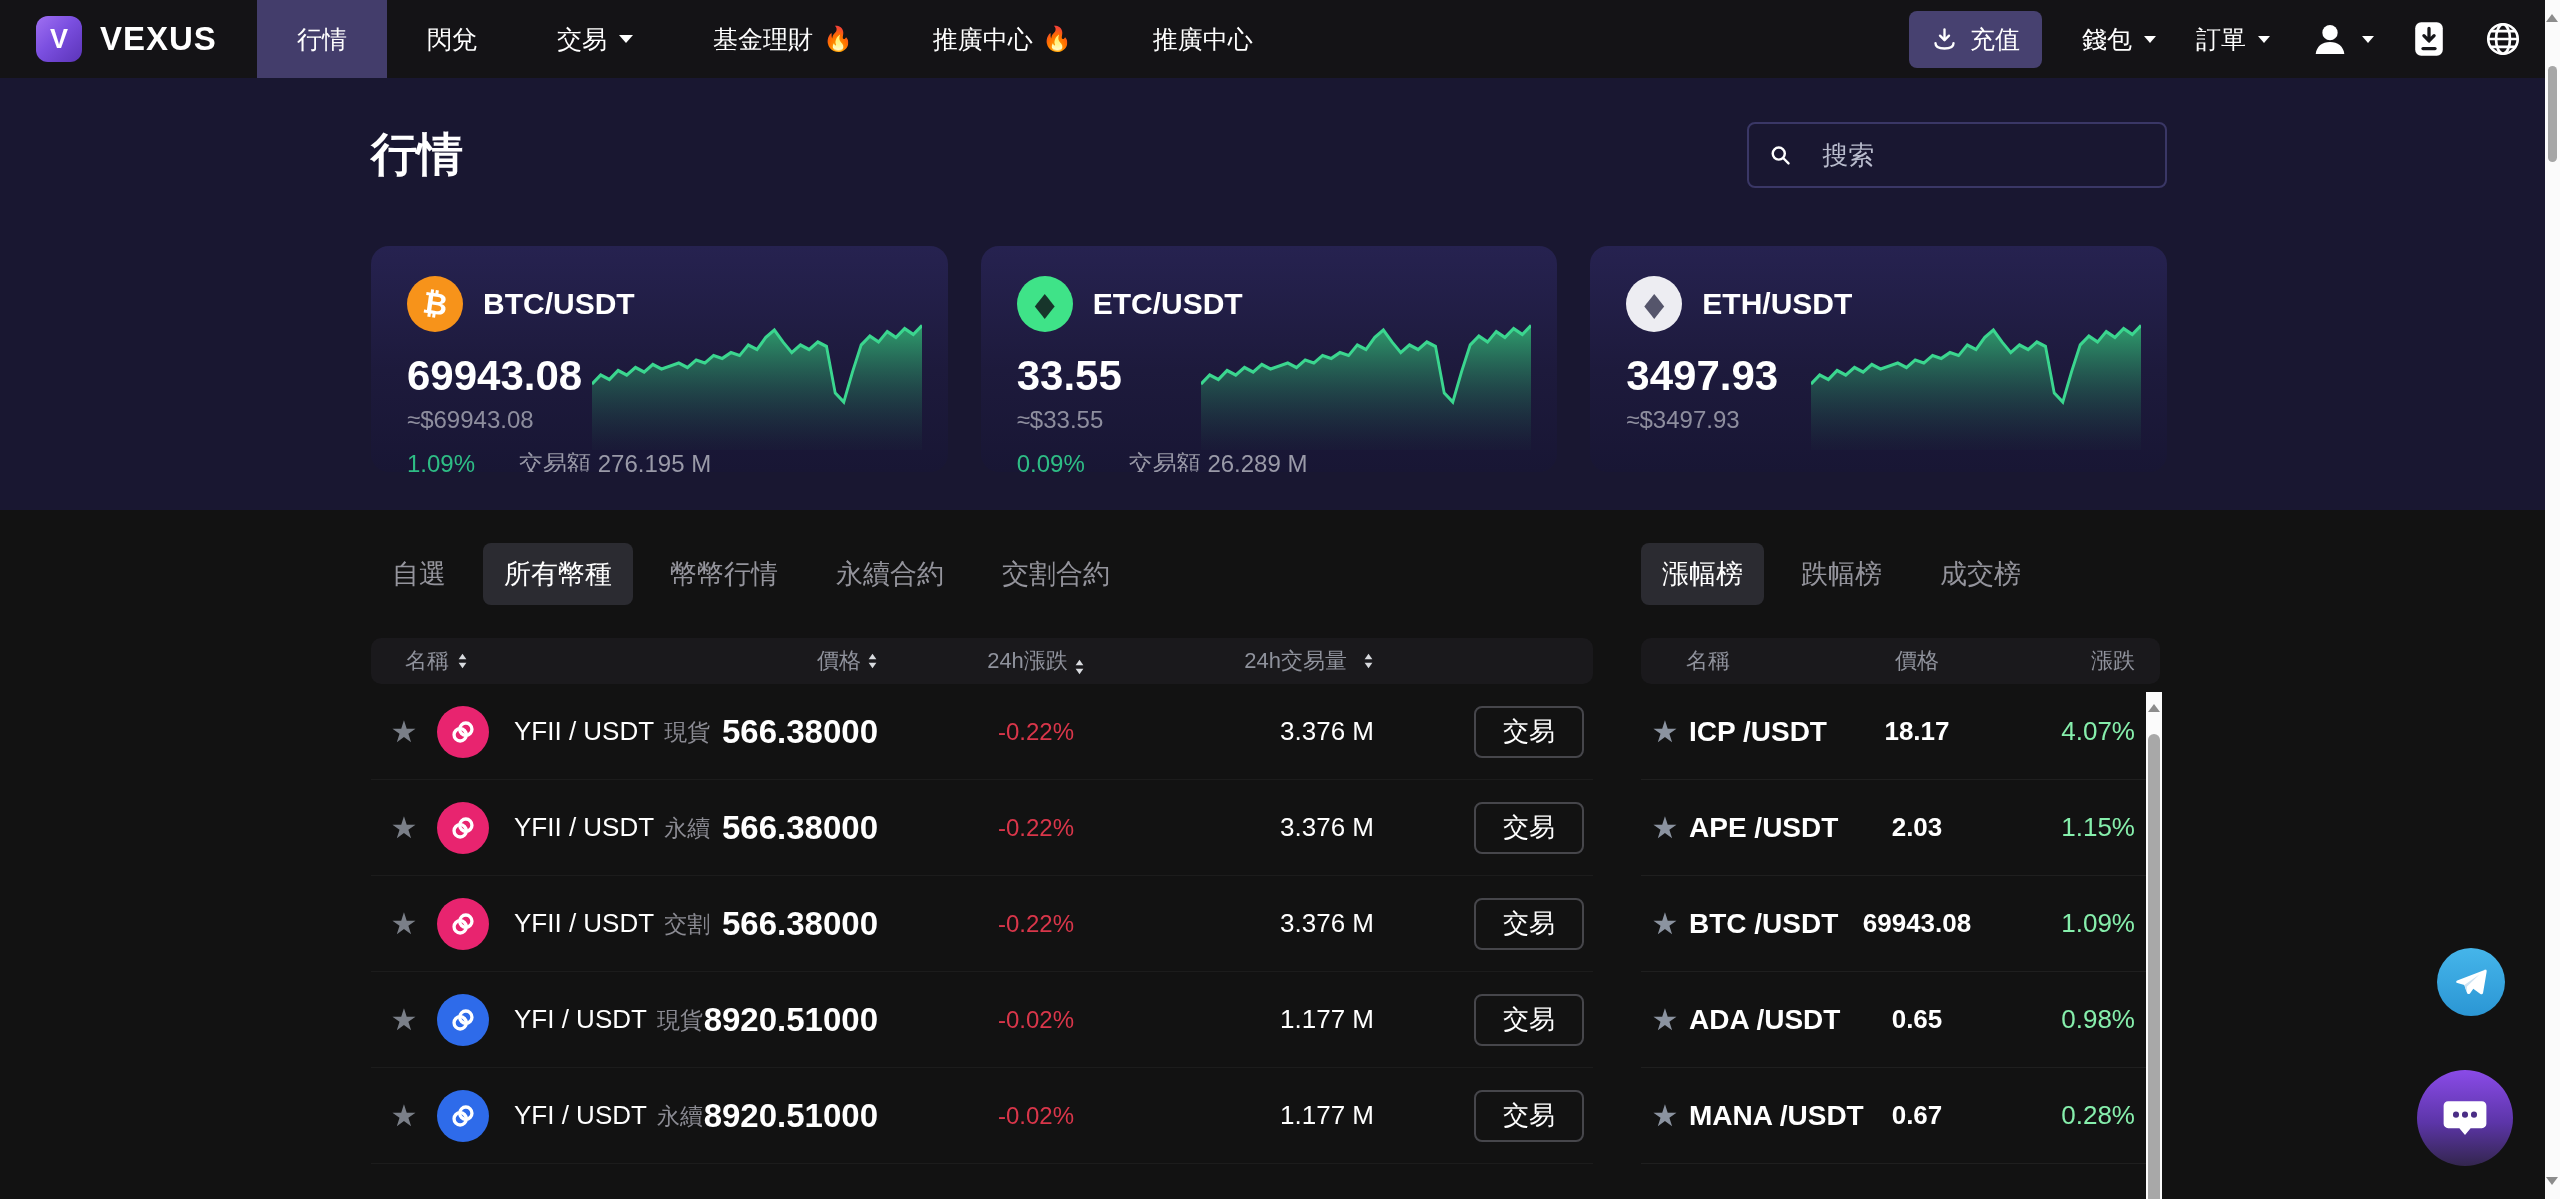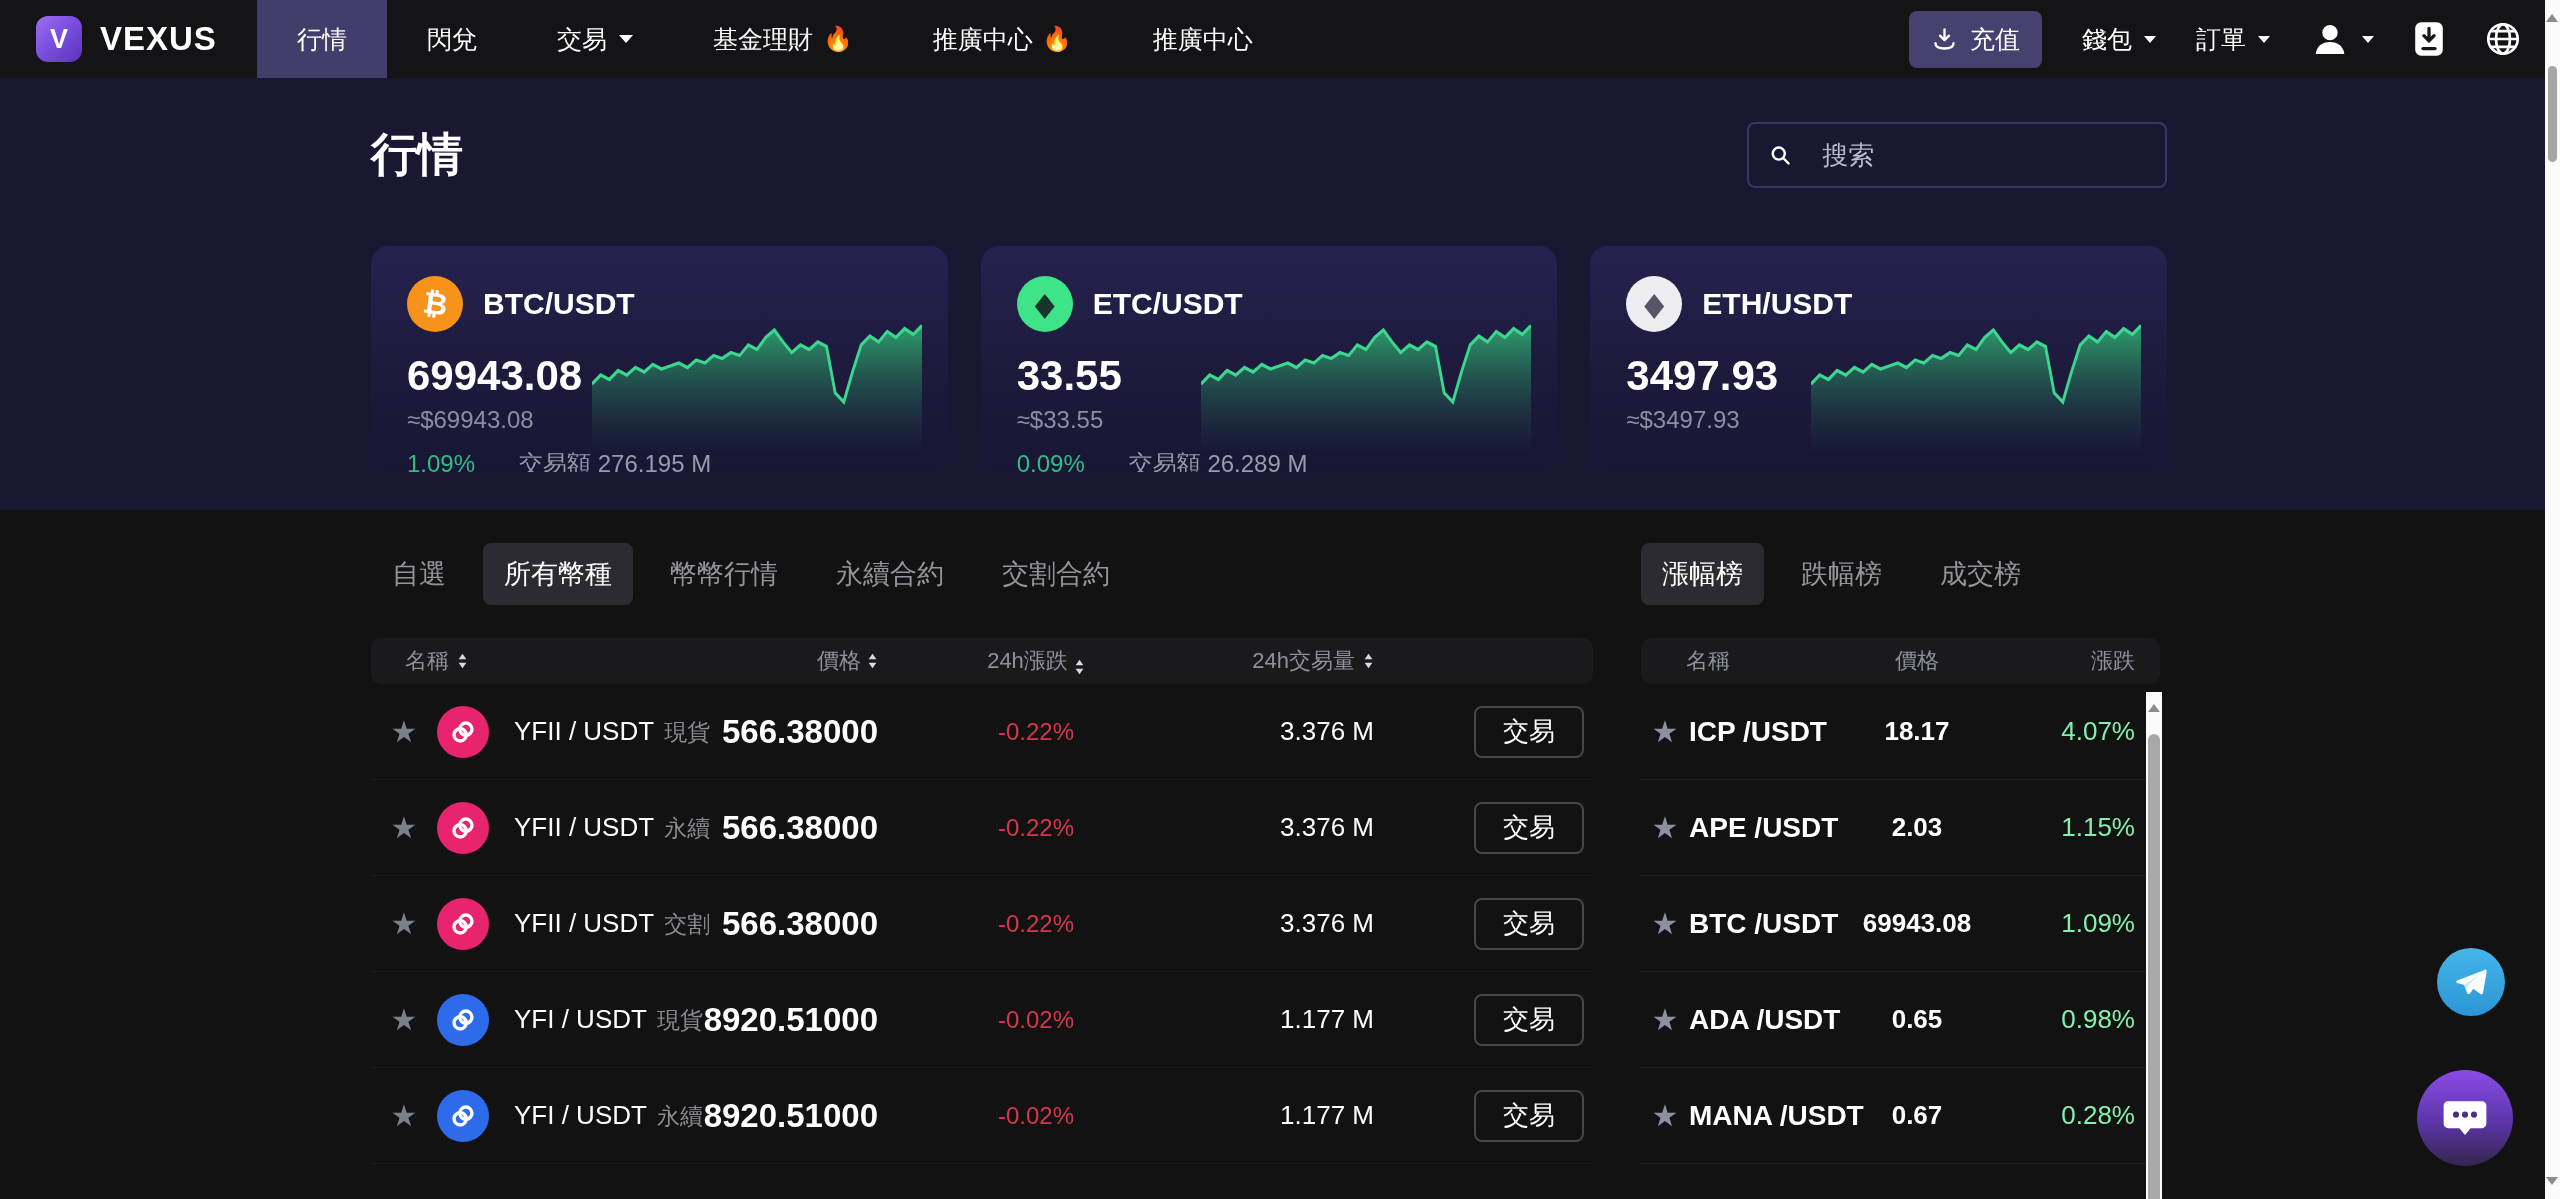--- a/index.html
+++ b/index.html
@@ -51,21 +51,21 @@
   .right-col { width:519px; position:relative; }
   .tabs { display:flex; align-items:center; gap:16px; margin-bottom:34px; height:60px; }
   .tab { font-size:27px; color:#94949c; padding:13px 21px; border-radius:8px; cursor:pointer; white-space:nowrap; }
   .tab.active { color:#fff; background:#2b2b31; }
   .thead { height:46px; background:#1a191c; border-radius:10px; color:#8f929c; font-size:22px; }
   .main-grid { display:grid; grid-template-columns:66px 54px 187px 200px 316px 180px 1fr; align-items:center; }
   .board-grid { display:grid; grid-template-columns:48px 160px 136px 1fr; align-items:center; }
   .h-name { grid-column:1 / span 3; padding-left:34px; display:flex; align-items:center; gap:8px; }
   .h-price { justify-self:end; display:flex; align-items:center; gap:6px; }
   .h-change { justify-self:center; display:flex; align-items:flex-end; gap:6px; }
-  .h-vol { justify-self:end; display:flex; align-items:center; gap:8px; }
+  .h-vol { justify-self:end; display:flex; align-items:center; gap:16px; }
   .trow { height:96px; border-bottom:1px solid rgba(255,255,255,0.045); cursor:pointer; }
   .cell-star { text-align:center; font-size:30px; color:#7a7f88; cursor:pointer; }
   .row-icon { width:52px; height:52px; border-radius:50%; display:flex; align-items:center; justify-content:center; }
   .cell-pair { padding-left:23px; white-space:nowrap; }
   .pair-name { font-size:26px; font-weight:500; color:#fff; }
   .pair-market { font-size:23px; color:#8b8b93; margin-left:10px; }
   .cell-price { justify-self:end; font-size:33px; font-weight:700; }
   .cell-change { justify-self:center; font-size:24px; }
   .neg { color:#d9364a; } .pos { color:#86efac; }
   .cell-vol { justify-self:end; font-size:26px; font-weight:500; }

